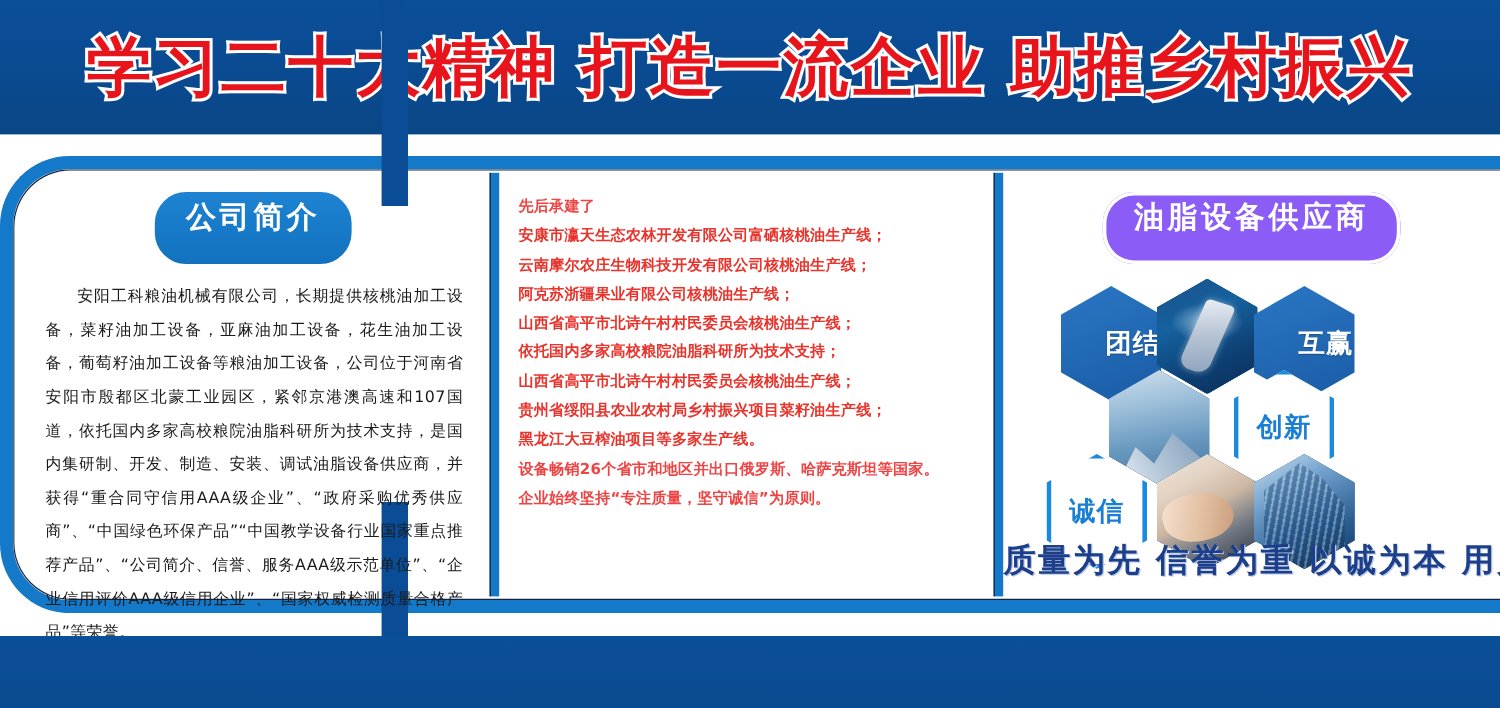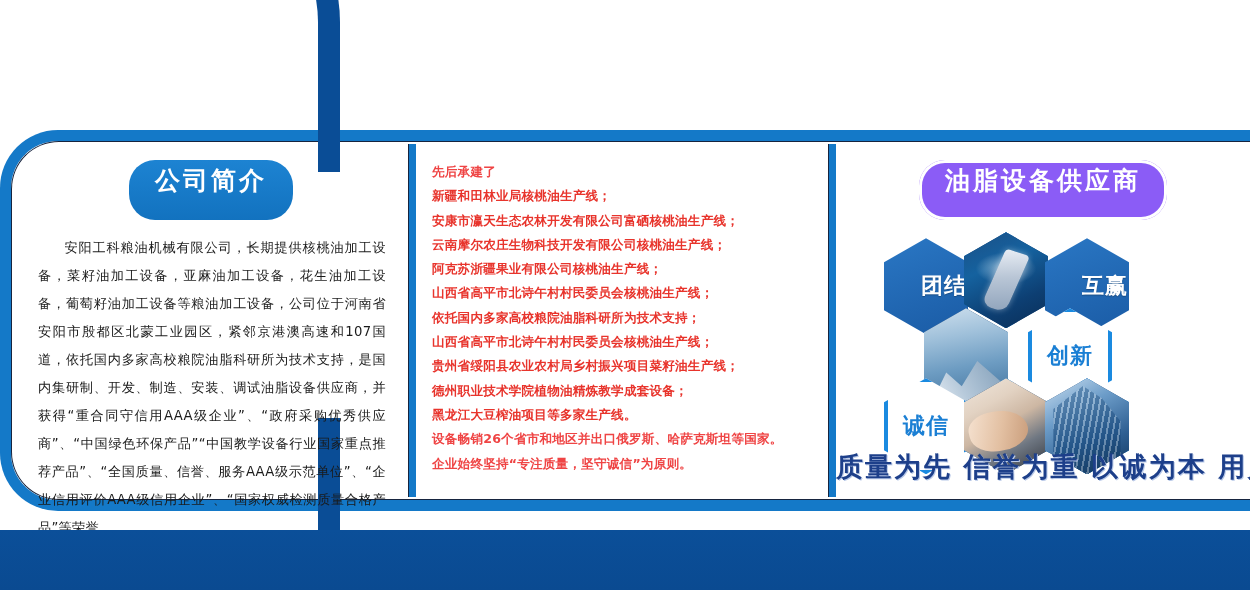--- a/index.html
+++ b/index.html
@@ -209,50 +209,51 @@
     font-family:"DejaVu Sans","Liberation Sans",sans-serif;
     text-shadow:1px 1px 0 #b9c9e8;
     white-space:nowrap;
   }
 </style>
 </head>
 <body>
 
 <div id="board">
 
+  <div class="header">
+    <div class="headline">学习二十大精神  打造一流企业  助推乡村振兴</div>
+  </div>
 
   <div class="frame-outer"></div>
   <div class="frame-hair"></div>
   <div class="wing top"></div>
   <div class="wing bottom"></div>
 
   <div class="columns">
 
     <div class="col col-left">
       <div class="pill-wrap">
         <div class="pill">公司简介</div>
       </div>
-      <p class="intro-body">安阳工科粮油机械有限公司，长期提供核桃油加工设备，菜籽油加工设备，亚麻油加工设备，花生油加工设备，葡萄籽油加工设备等粮油加工设备，公司位于河南省安阳市殷都区北蒙工业园区，紧邻京港澳高速和107国道，依托国内多家高校粮院油脂科研所为技术支持，是国内集研制、开发、制造、安装、调试油脂设备供应商，并获得“重合同守信用AAA级企业”、“政府采购优秀供应商”、“中国绿色环保产品”“中国教学设备行业国家重点推荐产品”、“全国质量、信誉、服务AAA级示范单位”、“企业信用评价AAA级信用企业”、“国家权威检测质量合格产品”等荣誉。</p>
+      <p class="intro-body">安阳工科粮油机械有限公司，长期提供核桃油加工设备，菜籽油加工设备，亚麻油加工设备，花生油加工设备，葡萄籽油加工设备等粮油加工设备，公司位于河南省安阳市殷都区北蒙工业园区，紧邻京港澳高速和107国道，依托国内多家高校粮院油脂科研所为技术支持，是国内集研制、开发、制造、安装、调试油脂设备供应商，并获得“重合同守信用AAA级企业”、“政府采购优秀供应商”、“中国绿色环保产品”“中国教学设备行业国家重点推荐产品”、“公司简介、信誉、服务AAA级示范单位”、“企业信用评价AAA级信用企业”、“国家权威检测质量合格产品”等荣誉。</p>
     </div>
 
     <div class="divider"></div>
 
     <div class="col col-mid">
       <div class="perf-body">
         <div class="row blk">先后承建了</div>
         <div id="project-list">
-            <div class="row red">新疆和田林业局核桃油生产线；</div>
             <div class="row red">安康市瀛天生态农林开发有限公司富硒核桃油生产线；</div>
             <div class="row red">云南摩尔农庄生物科技开发有限公司核桃油生产线；</div>
             <div class="row red">阿克苏浙疆果业有限公司核桃油生产线；</div>
             <div class="row red">山西省高平市北诗午村村民委员会核桃油生产线；</div>
             <div class="row red">依托国内多家高校粮院油脂科研所为技术支持；</div>
             <div class="row red">山西省高平市北诗午村村民委员会核桃油生产线；</div>
             <div class="row red">贵州省绥阳县农业农村局乡村振兴项目菜籽油生产线；</div>
-            <div class="row red">德州职业技术学院植物油精炼教学成套设备；</div>
             <div class="row red">黑龙江大豆榨油项目等多家生产线。</div>
           </div>
         <div id="perf-footer">
             <div class="row blk">设备畅销26个省市和地区并出口俄罗斯、哈萨克斯坦等国家。</div>
             <div class="row blk">企业始终坚持“专注质量，坚守诚信”为原则。</div>
           </div>
       </div>
     </div>
 
     <div class="divider"></div>
@@ -273,21 +274,21 @@
             <span>互赢</span>
           </div>
 
         <div class="hex photo" style="left:88px;top:78px;">
             <span class="ph ph-rocket"></span>
           </div>
         <div class="hex outline" style="left:156px;top:78px;margin-left:36px;">
             <span>创新</span>
           </div>
 
-        <div class="hex outline" style="left:48px;top:148px;text-align:center;">
+        <div class="hex outline" style="left:36px;top:148px;text-align:center;">
             <span>诚信</span>
           </div>
         <div class="hex photo framed" style="left:128px;top:148px;">
             <span class="ph ph-hands"></span>
           </div>
         <div class="hex photo framed" style="left:209px;top:148px;">
             <span class="ph ph-tower"></span>
           </div>
       </div>
 

